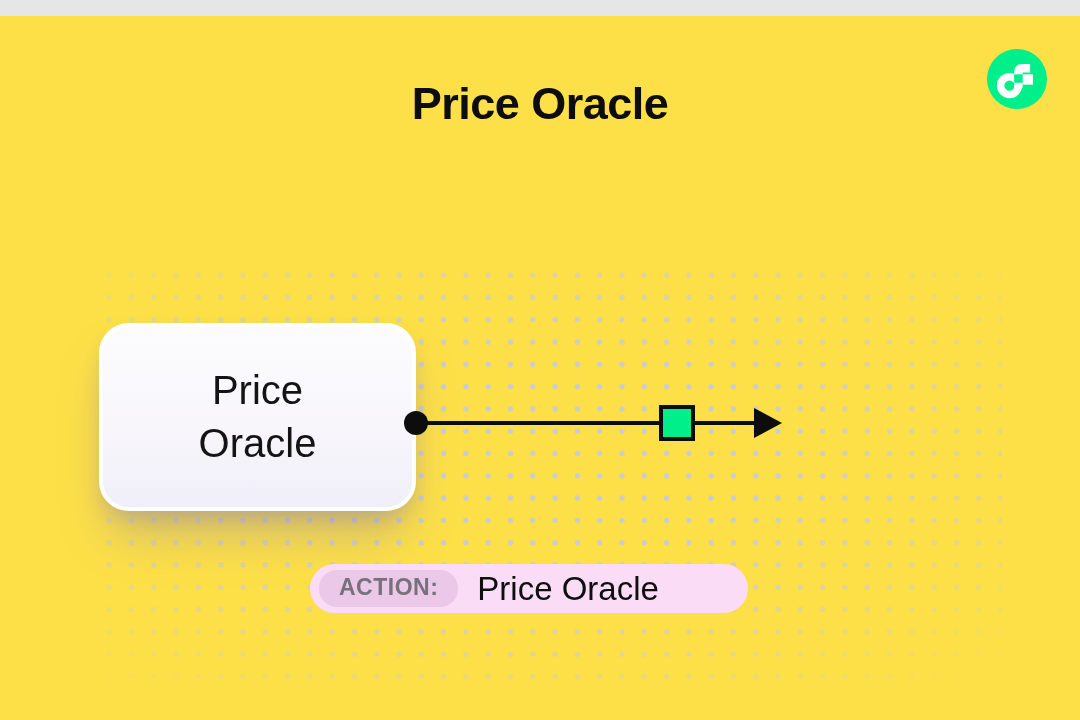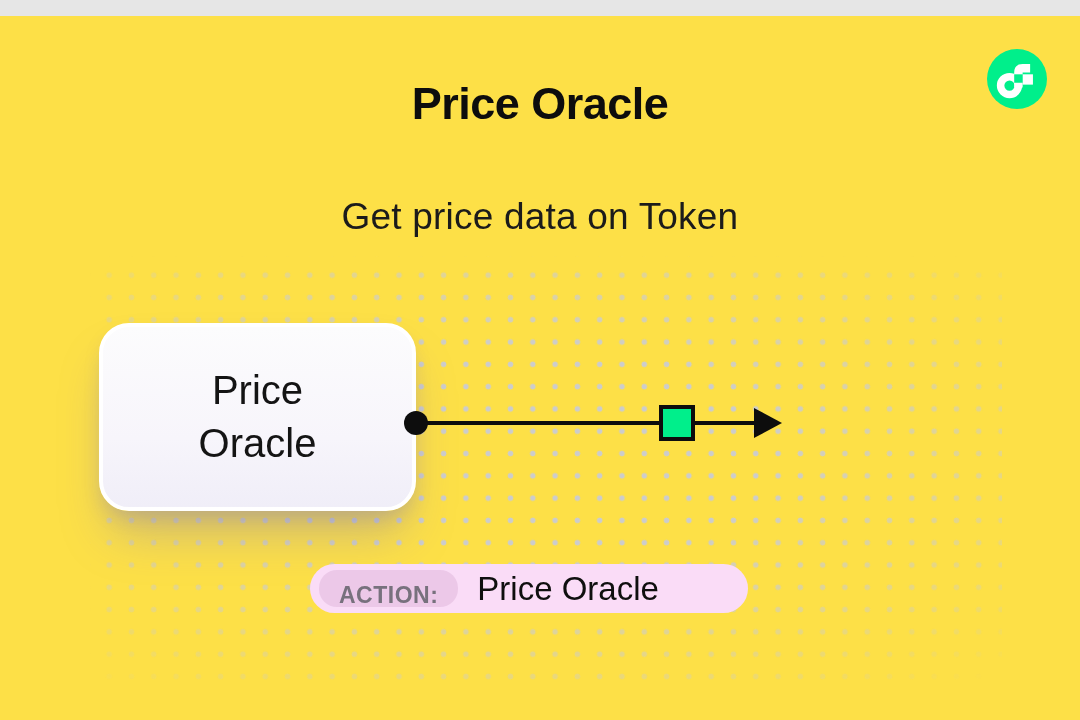--- a/index.html
+++ b/index.html
@@ -58,21 +58,21 @@
 
   .action-badge {
     position:absolute; left:310px; top:548px;
     width:438px; height:49px; border-radius:25px;
     background:#fadcf7;
     display:flex; align-items:center; gap:19px;
     padding-left:9px;
   }
   .action-label {
     display:inline-block; height:37px; line-height:35px;
-    padding:8px 20px; border-radius:18px;
+    padding:0 20px; border-radius:18px;
     background:#ecc8e8;
     color:#77717d; font-size:23px; font-weight:600; letter-spacing:0.5px;
   }
   .action-value { font-size:33px; font-weight:400; color:#0f0f0f; }
 </style>
 </head>
 <body>
 
 <div class="canvas">
 
@@ -80,21 +80,20 @@
 
   <svg class="logo" viewBox="0 0 64 64" aria-hidden="true">
     <circle cx="32" cy="32" r="32" fill="#00EF8B"></circle>
     <circle cx="24" cy="39" r="9.5" fill="none" stroke="#ffffff" stroke-width="8"></circle>
     <path d="M29 41 V25 Q29 16 38 16 H46 V25 H38 V41 Z" fill="#ffffff"></path>
     <rect x="38" y="27" width="11" height="11" fill="#ffffff"></rect>
     <rect x="29" y="27" width="9" height="9" fill="#00EF8B"></rect>
   </svg>
 
   <h1 class="title">Price Oracle</h1>
-  <div class="subtitle">Get price data on Token</div>
 
   <div class="node node-source">
     <span class="node-label">Price Oracle</span>
   </div>
 
   <svg class="connector" width="400" height="64" viewBox="0 0 400 64">
     <defs>
       <linearGradient id="greenFade" x1="0" y1="0" x2="1" y2="0">
         <stop offset="0" stop-color="#00EF8B" stop-opacity="0"></stop>
         <stop offset="1" stop-color="#00EF8B" stop-opacity="1"></stop>

